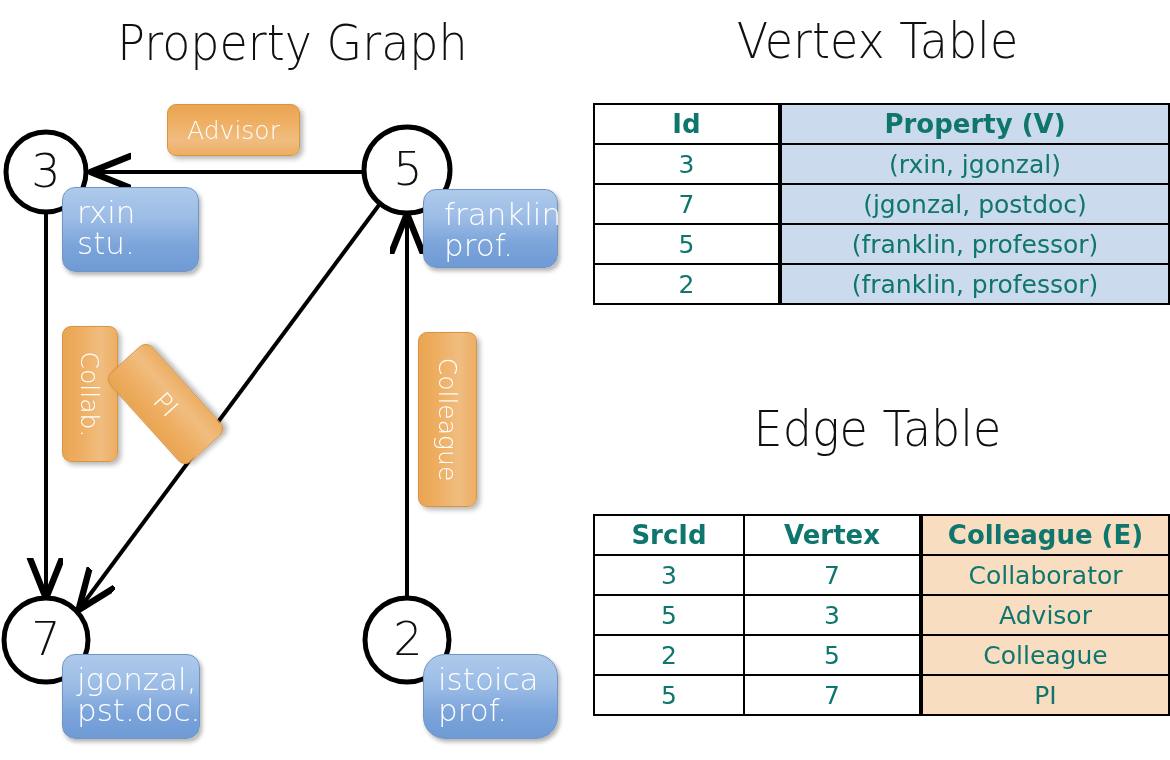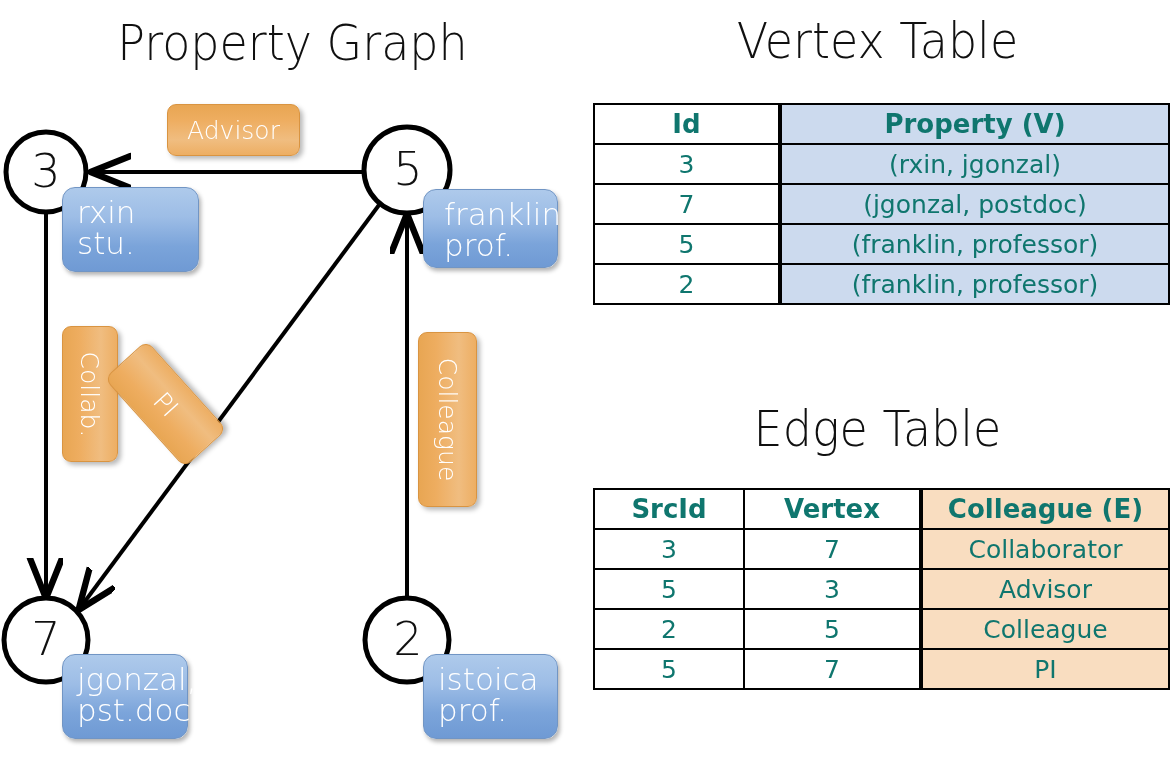--- a/index.html
+++ b/index.html
@@ -134,23 +134,23 @@
 
   <div class="node-num" style="left:16px;top:141px;">3</div>
   <div class="node-num" style="left:378px;top:139px;">5</div>
   <div class="node-num" style="left:16px;top:609px;">7</div>
   <div class="node-num" style="left:378px;top:609px;">2</div>
 
   <div class="vbox" style="left:62px;top:187px;width:137px;height:85px;">rxin
 stu.</div>
   <div class="vbox" style="left:423px;top:189px;width:135px;height:79px;padding-left:20px;">franklin,
 prof.</div>
-  <div class="vbox" style="left:62px;top:654px;width:126px;height:85px;">jgonzal,
+  <div class="vbox" style="left:62px;top:654px;width:138px;height:85px;">jgonzal,
 pst.doc.</div>
-  <div class="vbox" style="left:423px;top:654px;width:135px;height:85px;">istoica
+  <div class="vbox" style="left:423px;top:654px;width:135px;height:85px;border-radius:22px;">istoica
 prof.</div>
 
   <div class="ebox horiz" style="left:167px;top:104px;width:133px;height:52px;">
     <span class="lbl">Advisor</span>
   </div>
 
   <div class="ebox vert" style="left:62px;top:326px;width:56px;height:136px;">
     <span class="lbl">Collab.</span>
   </div>
 
@@ -186,21 +186,21 @@
         <td>5</td>
         <td class="cell-blue thick-left">(franklin, professor)</td>
       </tr>
       <tr>
         <td>2</td>
         <td class="cell-blue thick-left">(franklin, professor)</td>
       </tr>
     </tbody>
   </table>
 
-  <table class="tbl" style="left:593px;top:488px;width:575px;">
+  <table class="tbl" style="left:593px;top:514px;width:575px;">
     <colgroup>
         <col style="width:150px">
         <col style="width:177px">
         <col style="width:248px">
       </colgroup>
     <thead>
       <tr>
         <th>SrcId</th>
         <th>Vertex</th>
         <th class="cell-peach thick-left">Colleague (E)</th>

